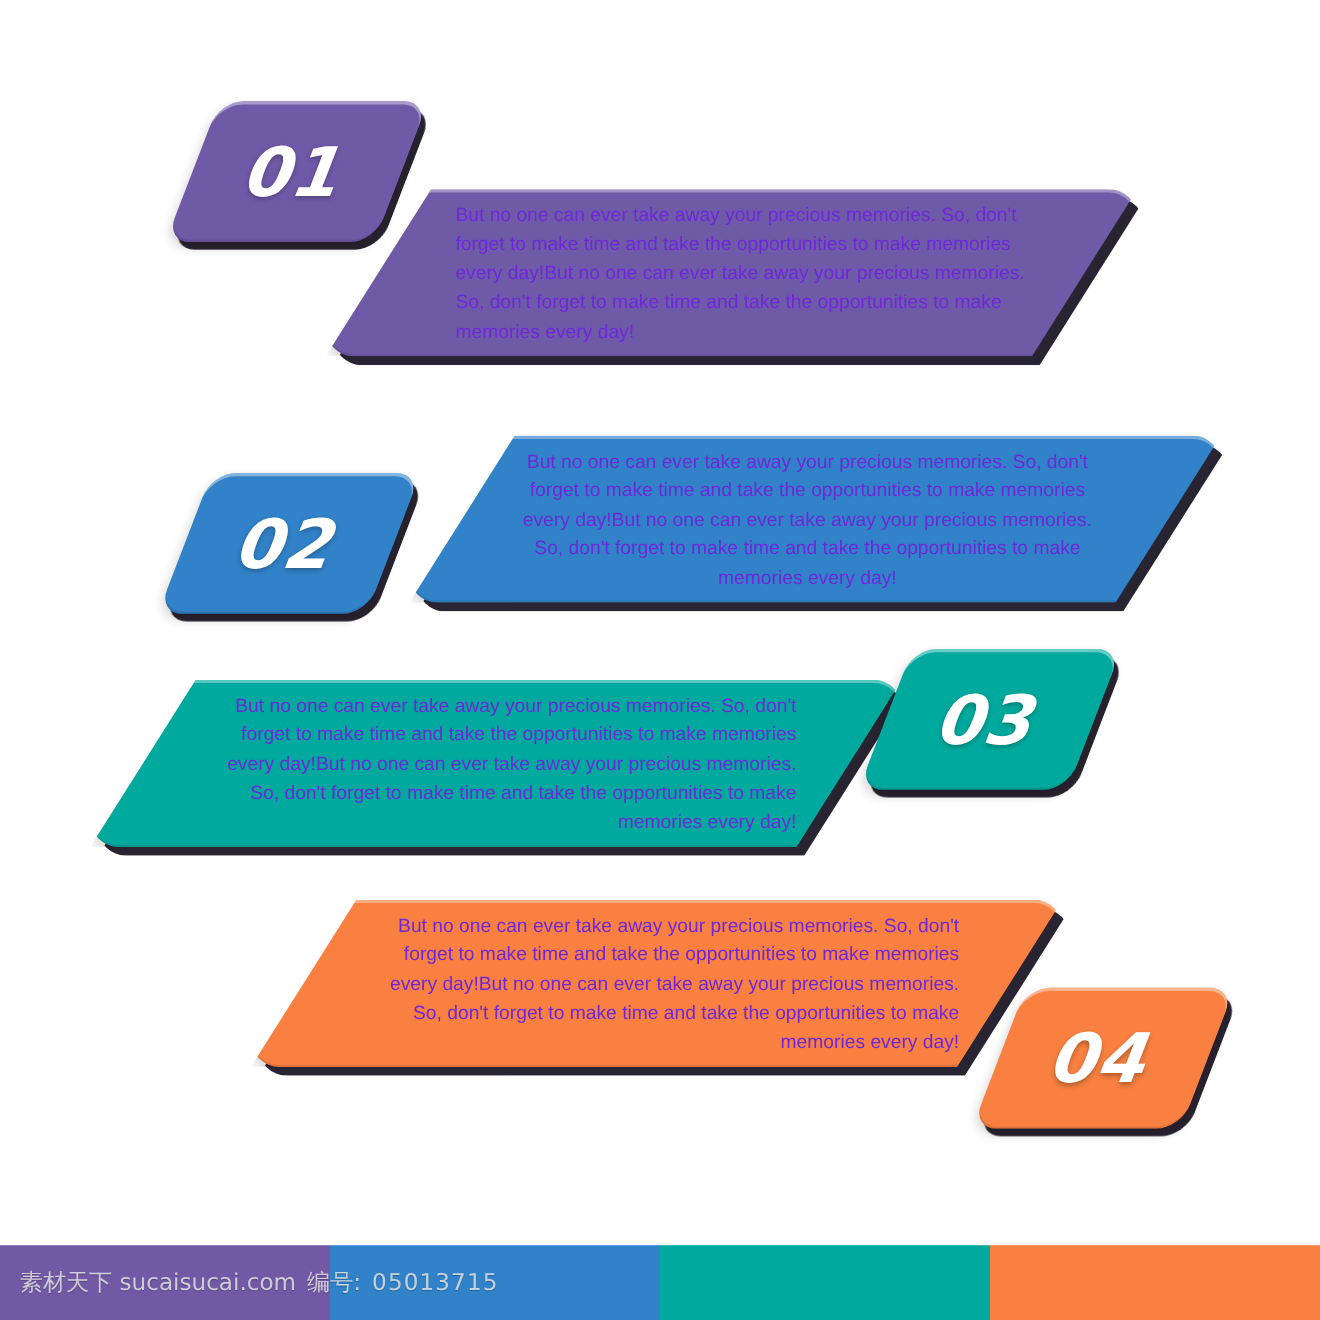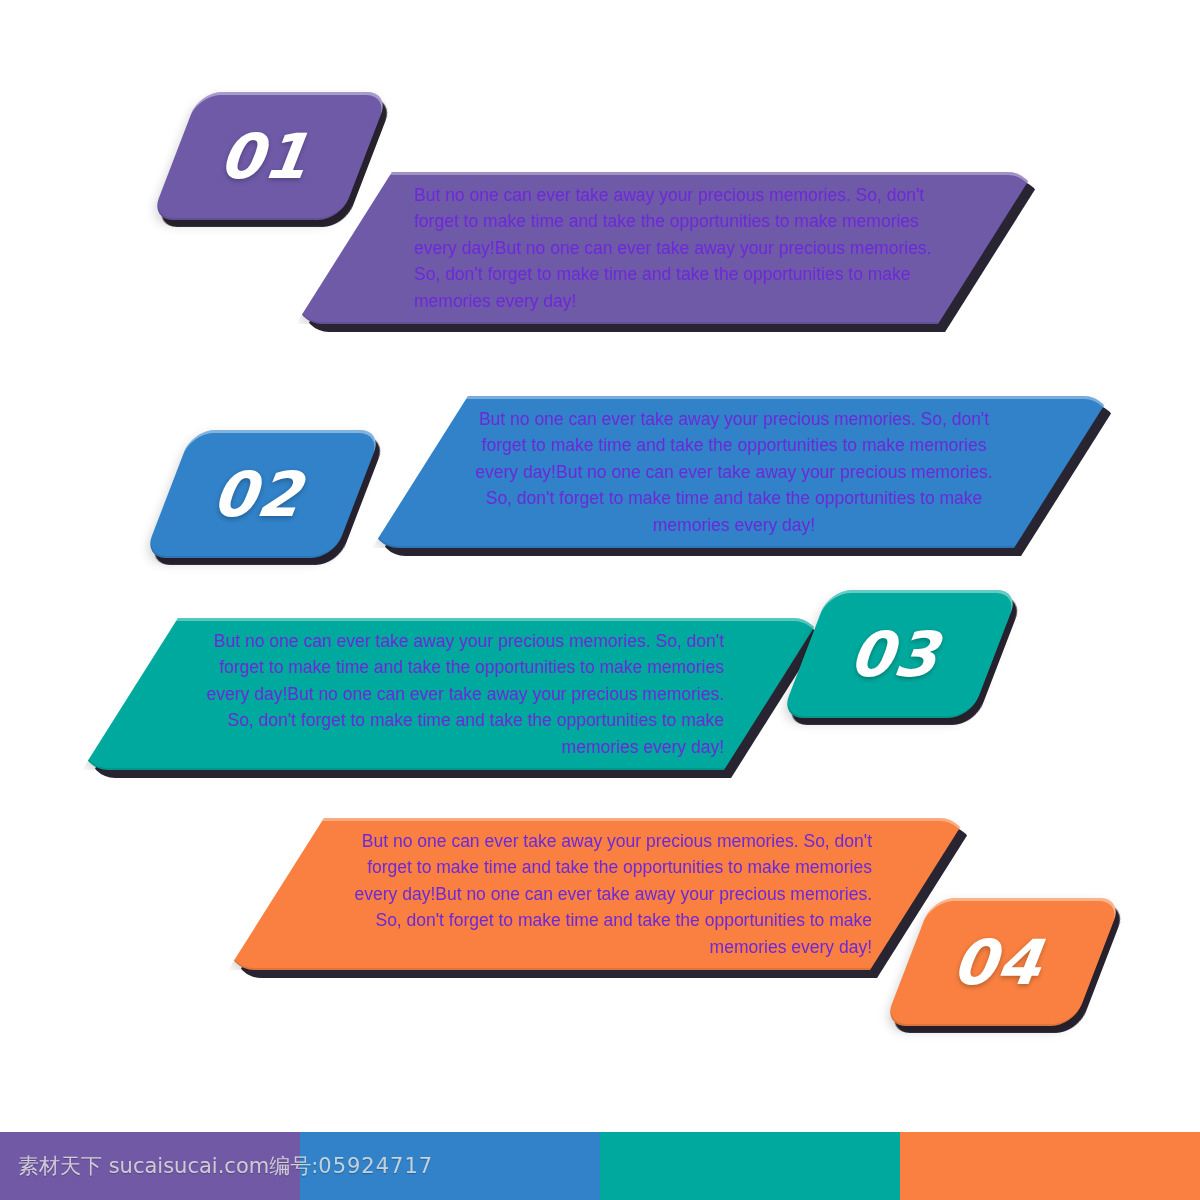--- a/index.html
+++ b/index.html
@@ -151,20 +151,21 @@
     display: flex;
   }
   #footer-bar .seg { height: 100%; }
   #watermark {
     position: absolute;
     left: 18px;
     bottom: 0;
     height: 68px;
     display: flex;
     align-items: center;
+    gap: 10px;
     color: rgba(235,235,235,.80);
     font-size: 21px;
     font-family: "DejaVu Sans", sans-serif;
     white-space: nowrap;
     text-shadow: 0 1px 1px rgba(0,0,0,.25);
     pointer-events: none;
   }
   #watermark .wm-id { letter-spacing: 1px; }
 </style>
 </head>
@@ -227,16 +228,16 @@
   <div id="footer-bar">
       <div class="seg" style="background: rgb(114, 89, 165); width: 300px;"></div>
       <div class="seg" style="background: rgb(49, 130, 200); width: 300px;"></div>
       <div class="seg" style="background: rgb(0, 169, 157); width: 300px;"></div>
       <div class="seg" style="background: rgb(249, 128, 64); width: 300px;"></div>
     </div>
 
   <div id="watermark">
     <span>素材天下 sucaisucai.com</span>
     <span>编号:</span>
-    <span class="wm-id">05924717</span>
+    <span class="wm-id">05013715</span>
   </div>
 
 </div>
 
 </body></html>

